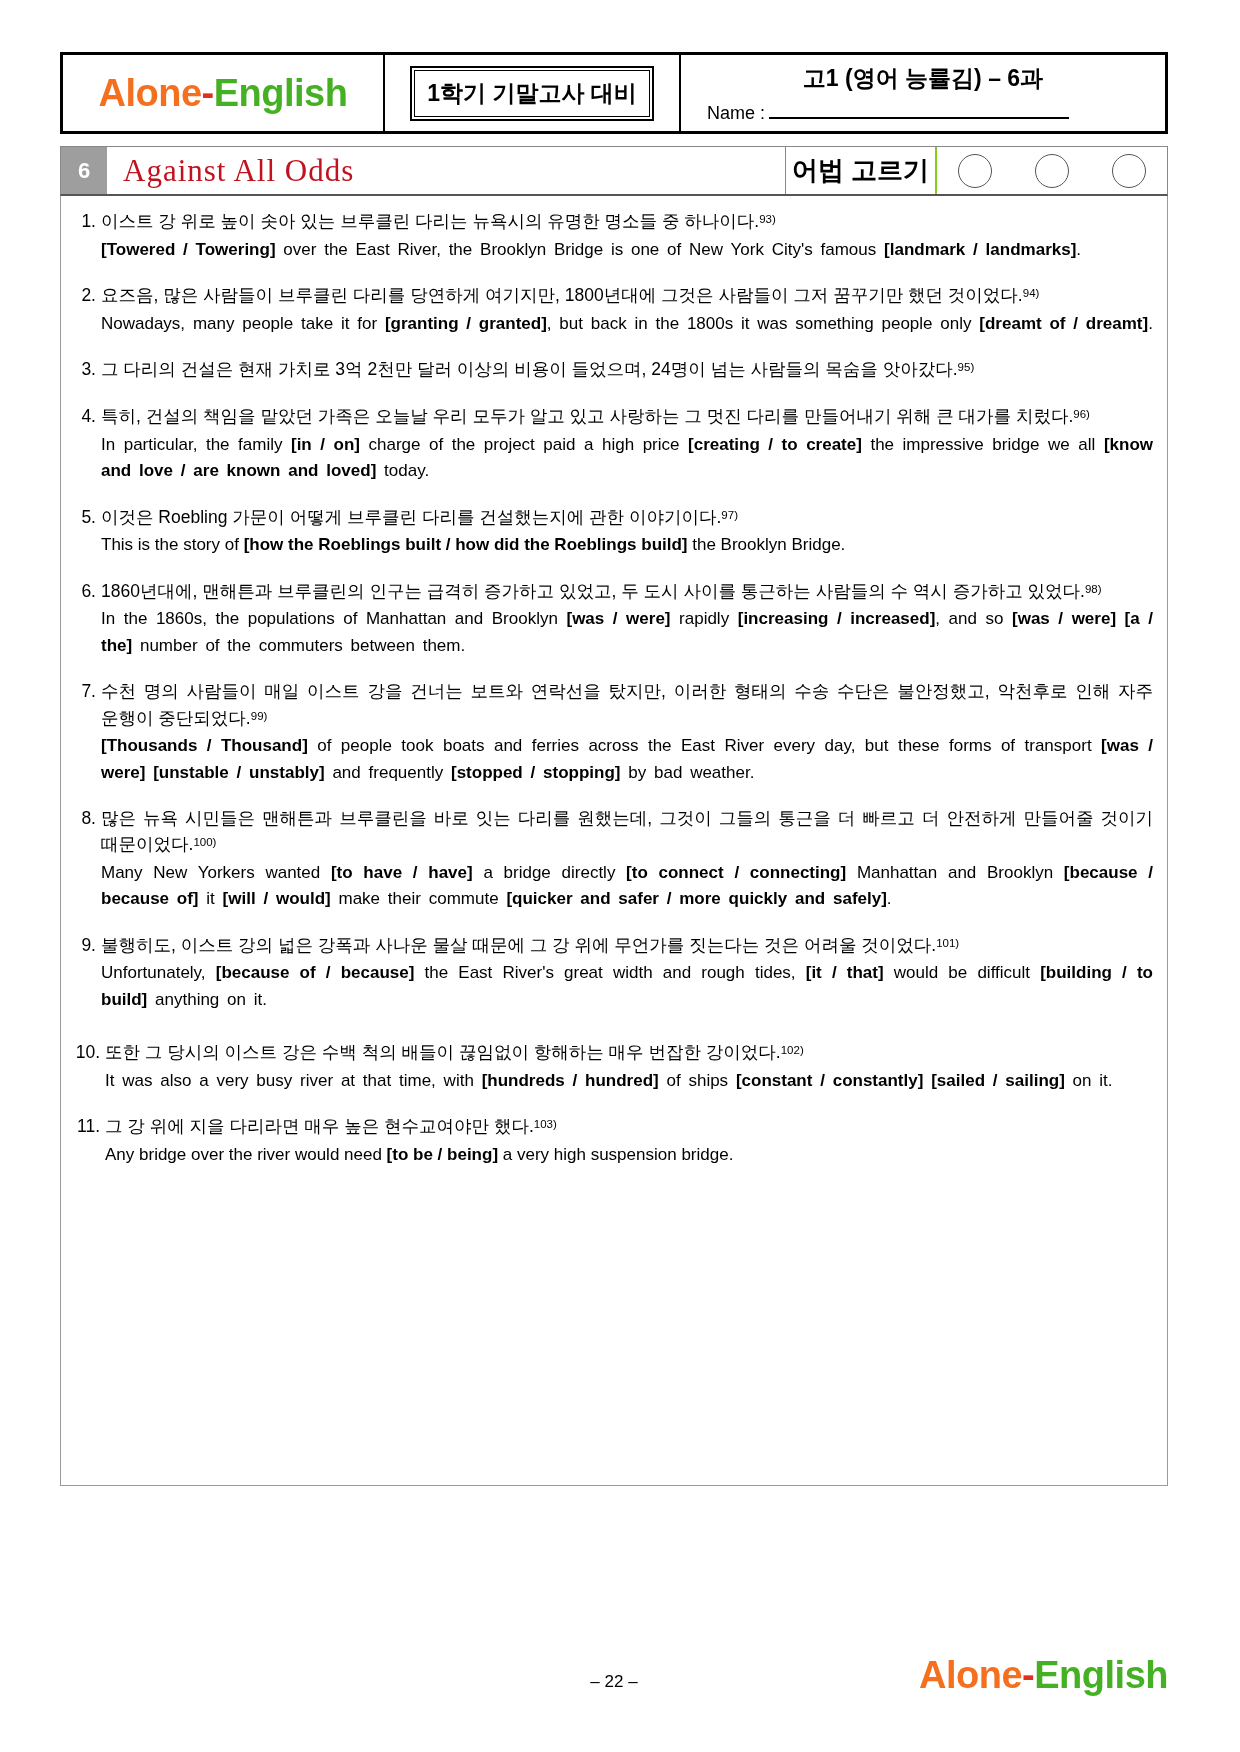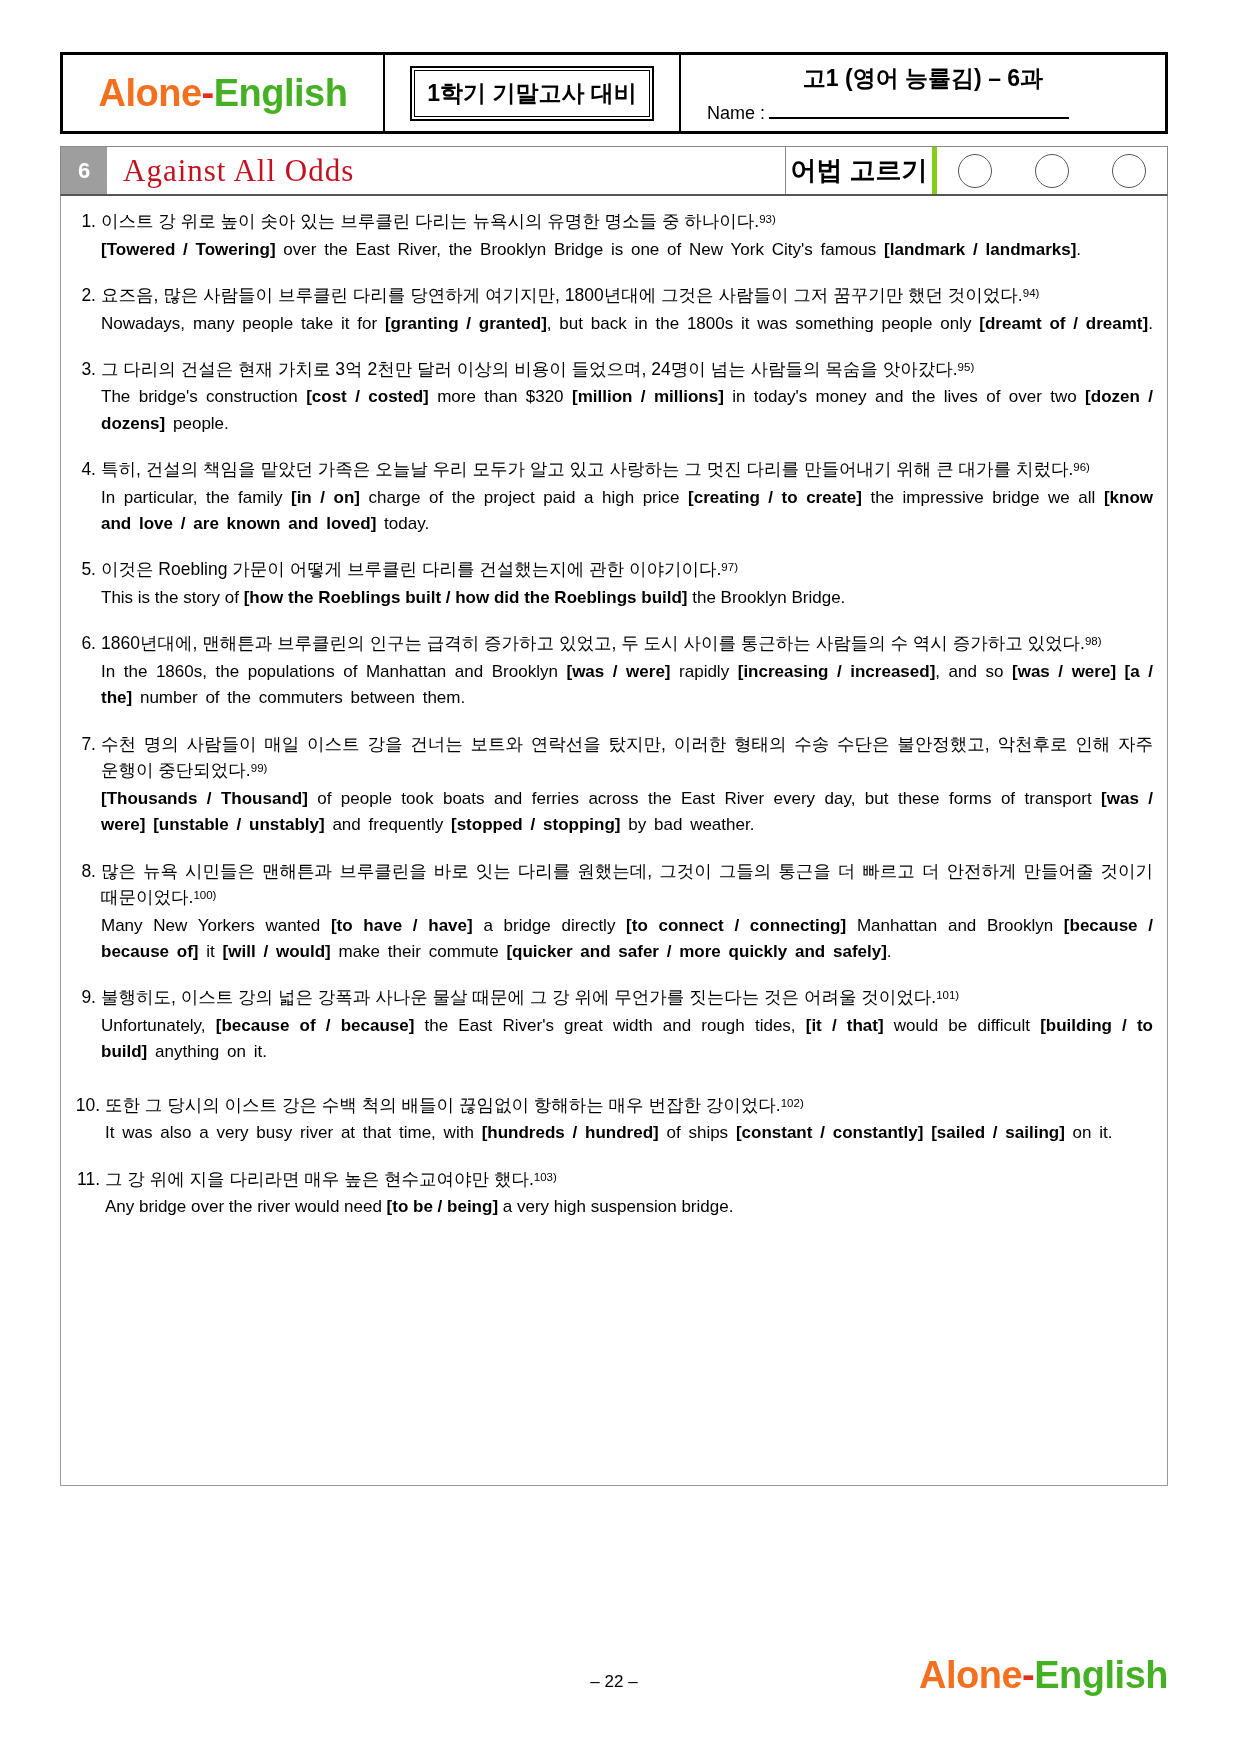--- a/index.html
+++ b/index.html
@@ -135,21 +135,21 @@
     box-sizing: border-box;
   }
   .title-type {
     width: 152px;
     display: flex;
     align-items: center;
     justify-content: center;
     font-size: 26px;
     font-weight: bold;
     border-left: 1px solid #888;
-    border-right: 5px solid #84cc16;
+    border-right: 2px solid #84cc16;
     box-sizing: border-box;
   }
   .score-circles {
     width: 230px;
     display: flex;
     align-items: center;
     justify-content: space-around;
     box-sizing: border-box;
   }
   .circle {
@@ -284,21 +284,20 @@
       <div class="qbody">
         <p class="kor"><span>요즈음, 많은 사람들이 브루클린 다리를 당연하게 여기지만, 1800년대에 그것은 사람들이 그저 꿈꾸기만 했던 것이었다.</span><sup>94)</sup></p>
         <p class="eng spaced">Nowadays, many people take it for <b>[granting / granted]</b>, but back in the 1800s it was something people only <b>[dreamt of / dreamt]</b>.</p>
       </div>
     </div>
 
     <div class="qitem">
       <div class="qnum">3.</div>
       <div class="qbody">
         <p class="kor"><span>그 다리의 건설은 현재 가치로 3억 2천만 달러 이상의 비용이 들었으며, 24명이 넘는 사람들의 목숨을 앗아갔다.</span><sup>95)</sup></p>
-        <p class="eng spaced">The bridge's construction <b>[cost / costed]</b> more than $320 <b>[million / millions]</b> in today's money and the lives of over two <b>[dozen / dozens]</b> people.</p>
       </div>
     </div>
 
     <div class="qitem">
       <div class="qnum">4.</div>
       <div class="qbody">
         <p class="kor"><span>특히, 건설의 책임을 맡았던 가족은 오늘날 우리 모두가 알고 있고 사랑하는 그 멋진 다리를 만들어내기 위해 큰 대가를 치렀다.</span><sup>96)</sup></p>
         <p class="eng spaced">In particular, the family <b>[in / on]</b> charge of the project paid a high price <b>[creating / to create]</b> the impressive bridge we all <b>[know and love / are known and loved]</b> today.</p>
       </div>
     </div>

